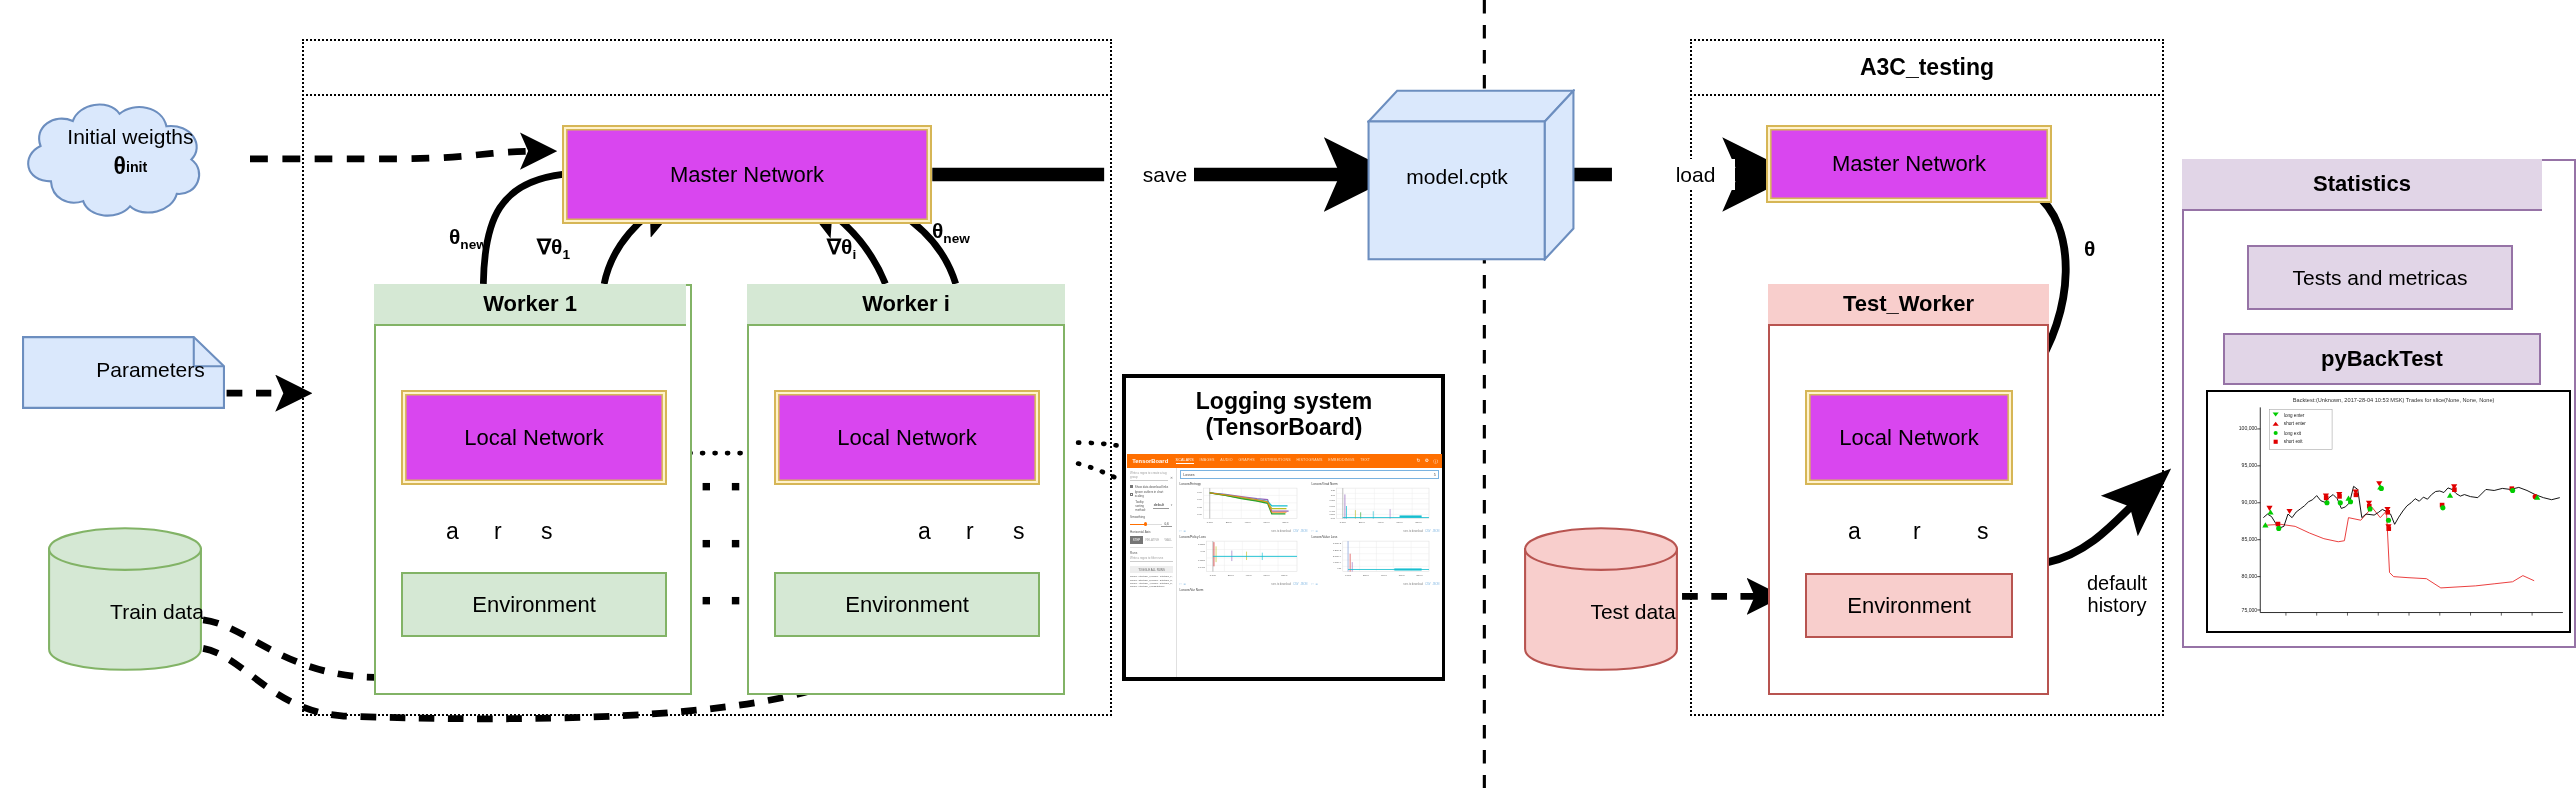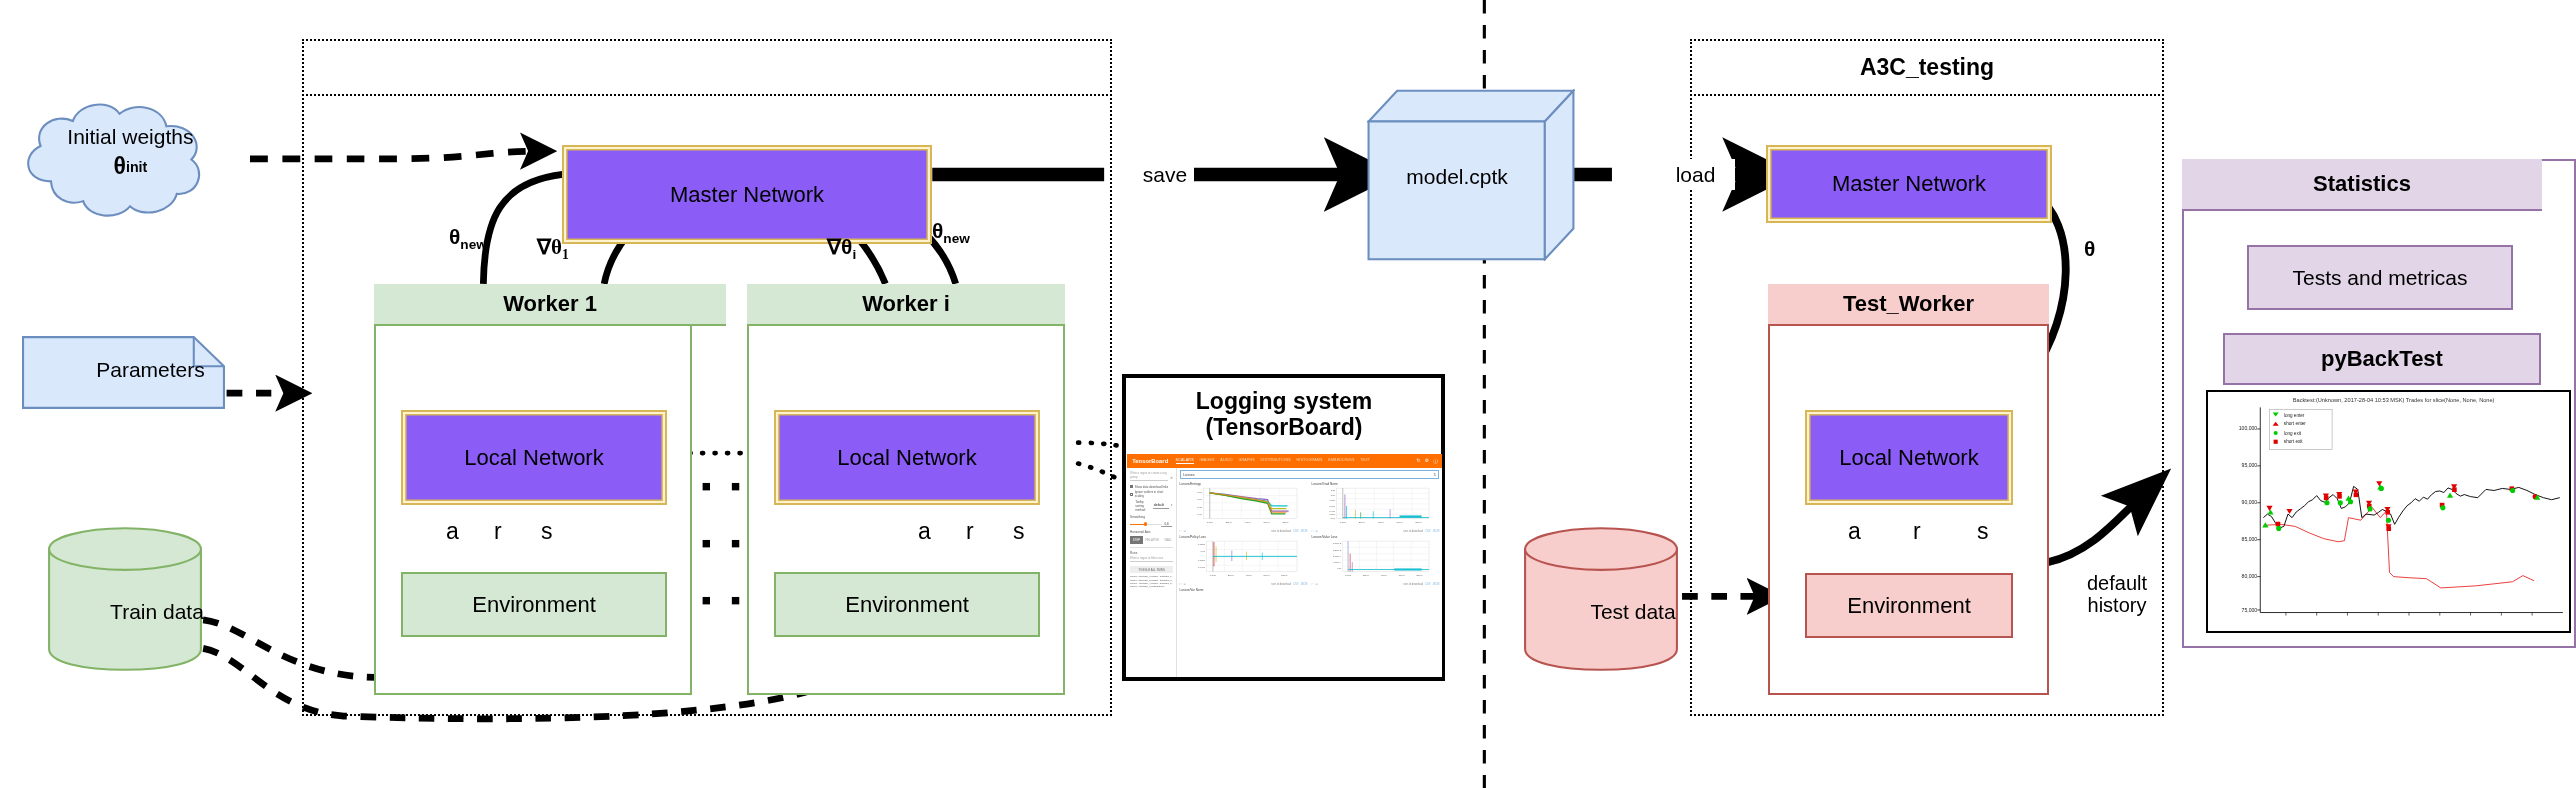--- a/index.html
+++ b/index.html
@@ -8,22 +8,22 @@
 
   .abs{position:absolute;}
   .ctr{display:flex;align-items:center;justify-content:center;text-align:center;}
 
   
   .group-box{border:2.6px dotted #000;background:transparent;box-sizing:border-box;}
   .group-title{font-weight:bold;font-size:23px;color:#000;letter-spacing:0px;}
   .group-titlebar{border-bottom:2.6px dotted #000;box-sizing:border-box;}
 
   
-  .net-box{background:#8b5cf6;border:2.6px solid #d6b656;box-sizing:border-box;
-           box-shadow: inset 0 0 0 2.1px #fff2cc, inset 0 0 0 3.6px #d6b656; margin-top: 20px;}
+  .net-box{background:#d946ef;border:2.6px solid #d6b656;box-sizing:border-box;
+           box-shadow: inset 0 0 0 2.1px #fff2cc, inset 0 0 0 3.6px #d6b656;}
   .net-label{font-size:22px;color:#000;}
 
   
   .worker-box{background:#fff;border:2.1px solid #82b366;box-sizing:border-box;}
   .worker-head{background:#d5e8d4;border-bottom:2.1px solid #82b366;box-sizing:border-box;
                font-weight:bold;font-size:22px;color:#000;}
   .env-green{background:#d5e8d4;border:2.1px solid #82b366;box-sizing:border-box;font-size:22px;}
 
   
   .testworker-box{background:#fff;border:2.6px solid #b85450;box-sizing:border-box;}
@@ -211,32 +211,32 @@
     <div class="abs ctr plainlab" style="left:0;top:73px;width:156px;height:26px;">Test data</div>
   </div>
 
   <div class="abs net-box ctr" style="left:562px;top:125px;width:370px;height:99px;">
     <span class="net-label">Master Network</span>
   </div>
 
   <div class="abs mathlab" style="left:449px;top:225px;">
     <span>θ</span><sub>new</sub>
   </div>
-  <div class="abs mathlab" style="left:537px;top:235px;font-family:Liberation Serif, serif;">
+  <div class="abs mathlab" style="left:537px;top:235px;">
     <span>∇θ</span><sub>1</sub>
   </div>
   <div class="abs mathlab" style="left:827px;top:235px;">
     <span>∇θ</span><sub>i</sub>
   </div>
   <div class="abs mathlab" style="left:932px;top:219px;">
     <span>θ</span><sub>new</sub>
   </div>
 
   <div class="abs worker-box" style="left:374px;top:284px;width:318px;height:411px;"></div>
-  <div class="abs worker-head ctr" style="left:374px;top:284px;width:352px;height:42px;">Worker 1</div>
+  <div class="abs worker-head ctr" style="left:374px;top:284px;width:312px;height:42px;">Worker 1</div>
   <div class="abs net-box ctr" style="left:401px;top:390px;width:266px;height:95px;">
     <span class="net-label">Local Network</span>
   </div>
   <div class="abs arslab" style="left:446px;top:518px;">a</div>
   <div class="abs arslab" style="left:494px;top:518px;">r</div>
   <div class="abs arslab" style="left:541px;top:518px;">s</div>
   <div class="abs env-green ctr" style="left:401px;top:572px;width:266px;height:65px;">
     <span>Environment</span>
   </div>
 

